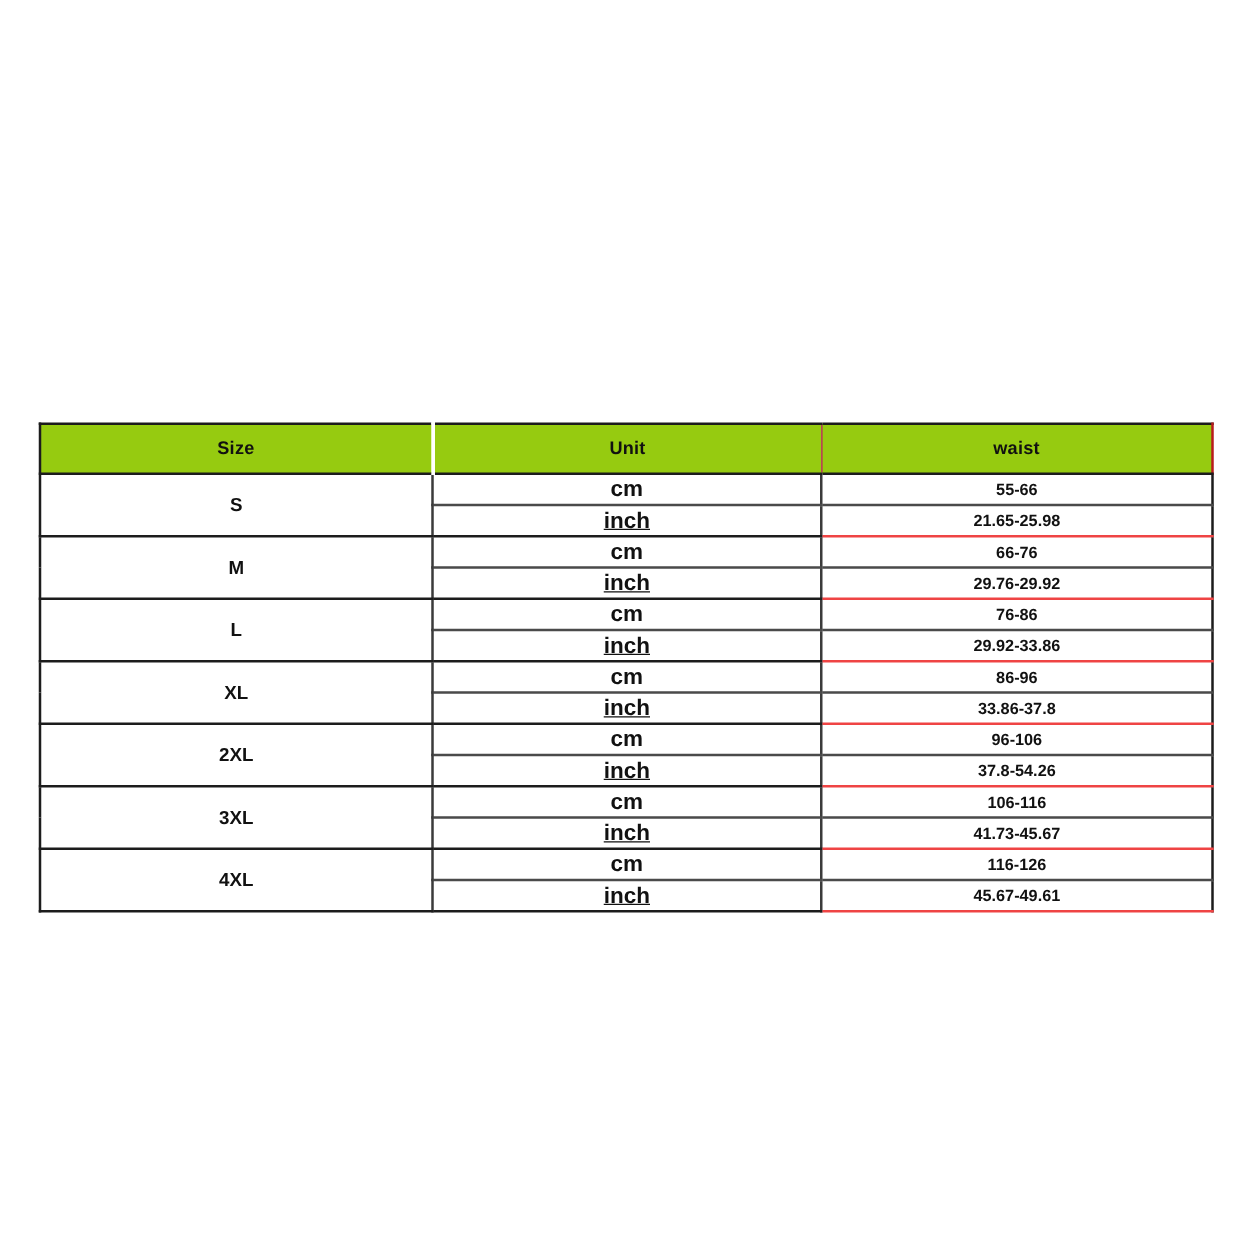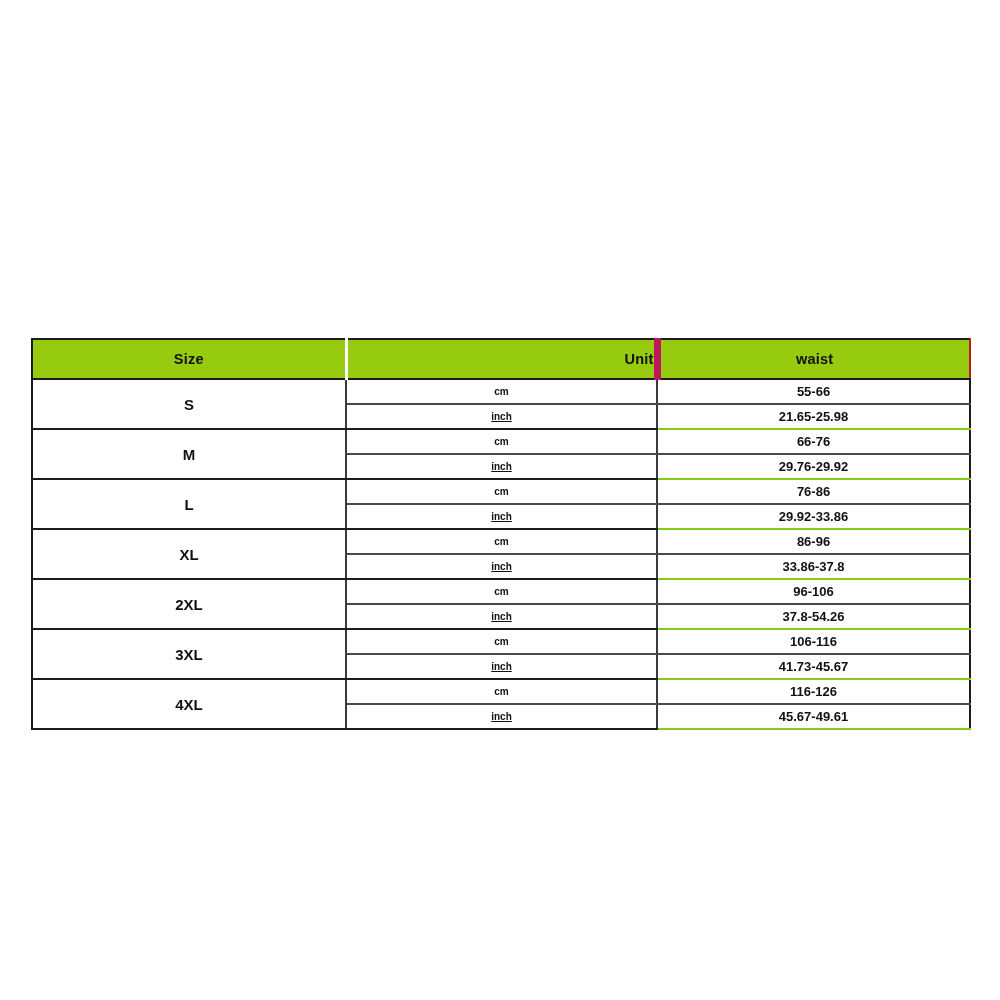--- a/index.html
+++ b/index.html
@@ -52,22 +52,21 @@
     padding: 0;
     border-top: 2px solid #1c1c1c;
     border-bottom: 2px solid #1c1c1c;
     letter-spacing: 0.2px;
   }
   table.size-chart thead th.th-size {
     border-left: 2px solid #1c1c1c;
     border-right: 3px solid #ffffff;
   }
   table.size-chart thead th.th-unit {
-    border-right: 7px solid #be185d;
-    text-align: right;
+    border-right: 1px solid #be185d;
   }
   table.size-chart thead th.th-waist {
     border-right: 2px solid #b91c1c;
   }
 
   
   table.size-chart tbody td {
     padding: 0;
     height: 23px;
     font-size: 13.5px;
@@ -86,40 +85,40 @@
     font-size: 15px;
     vertical-align: middle;
   }
   table.size-chart tbody tr.group-first td.size-cell {
     border-top: 0;
   }
 
   
   table.size-chart td.unit-cell {
     border-right: 2px solid #3b3b3b;
-    font-size: 10px;
+    font-size: 18px;
   }
   table.size-chart tbody tr.row-cm td.unit-cell {
     border-bottom: 2px solid #4a4a4a;
   }
   table.size-chart tbody tr.row-inch td.unit-cell {
     border-bottom: 2px solid #1c1c1c;
     text-decoration: underline;
   }
 
   
   table.size-chart td.waist-cell {
     border-right: 2px solid #1c1c1c;
     font-size: 13px;
   }
   table.size-chart tbody tr.row-cm td.waist-cell {
     border-bottom: 2px solid #4a4a4a;
   }
   table.size-chart tbody tr.row-inch td.waist-cell {
-    border-bottom: 2px solid #84cc16;
+    border-bottom: 2px solid #ef4444;
   }
 </style>
 </head>
 <body>
 
 <div id="page">
 
   <div id="size-chart-wrap">
     <table class="size-chart">
       <colgroup>

